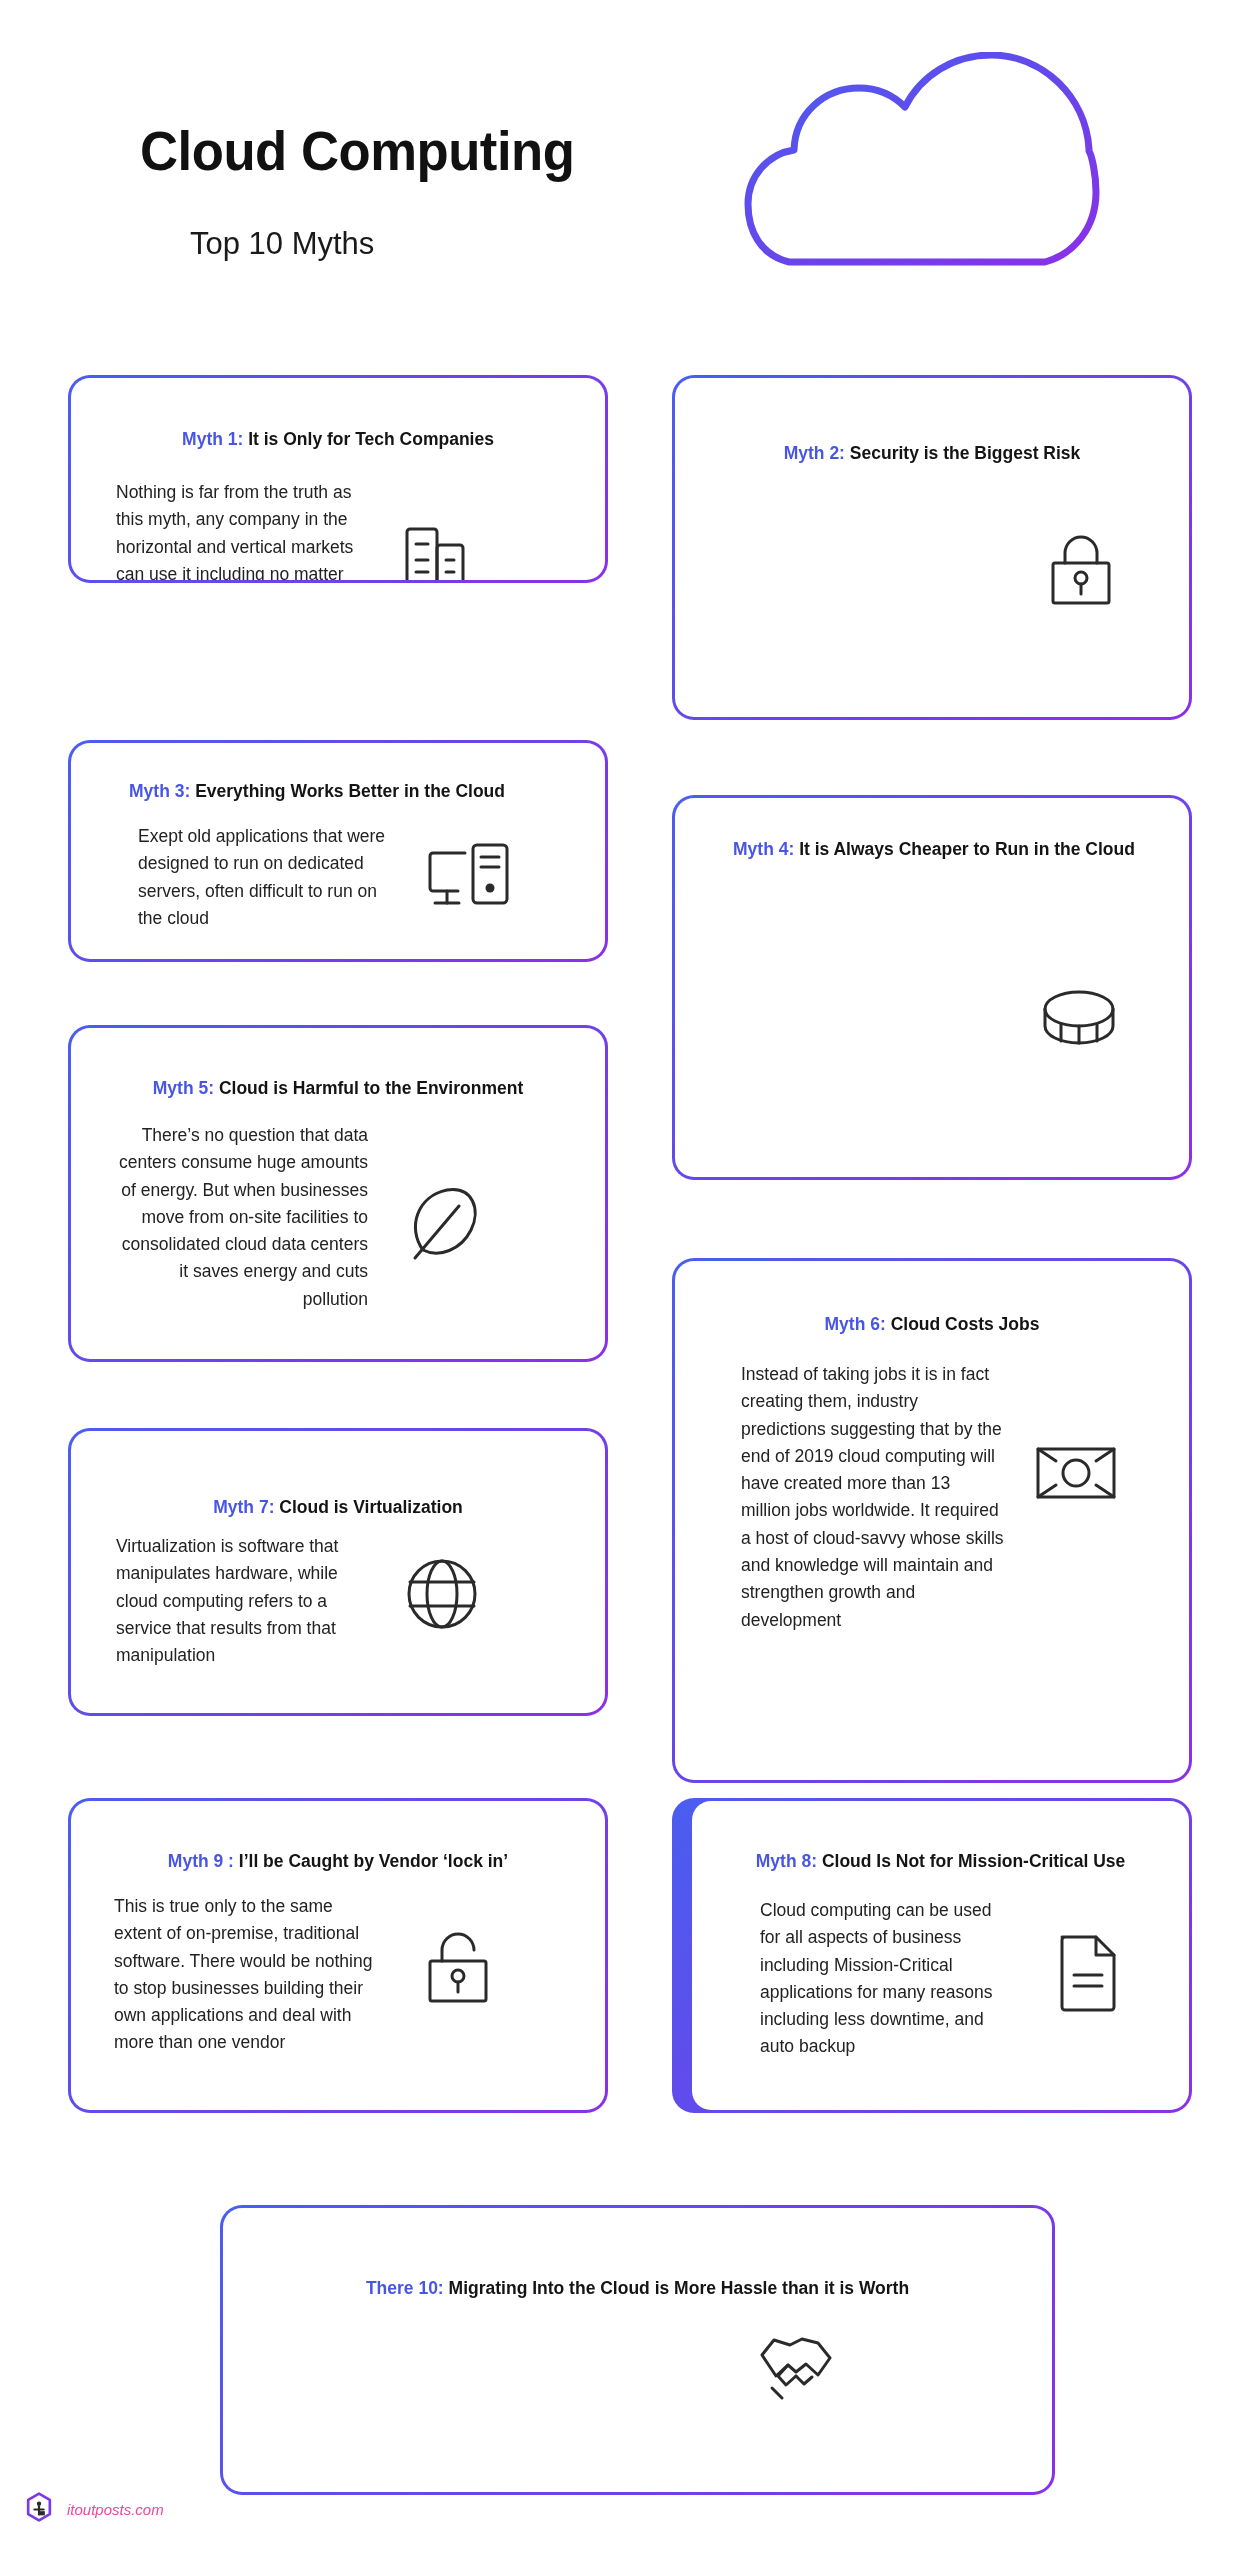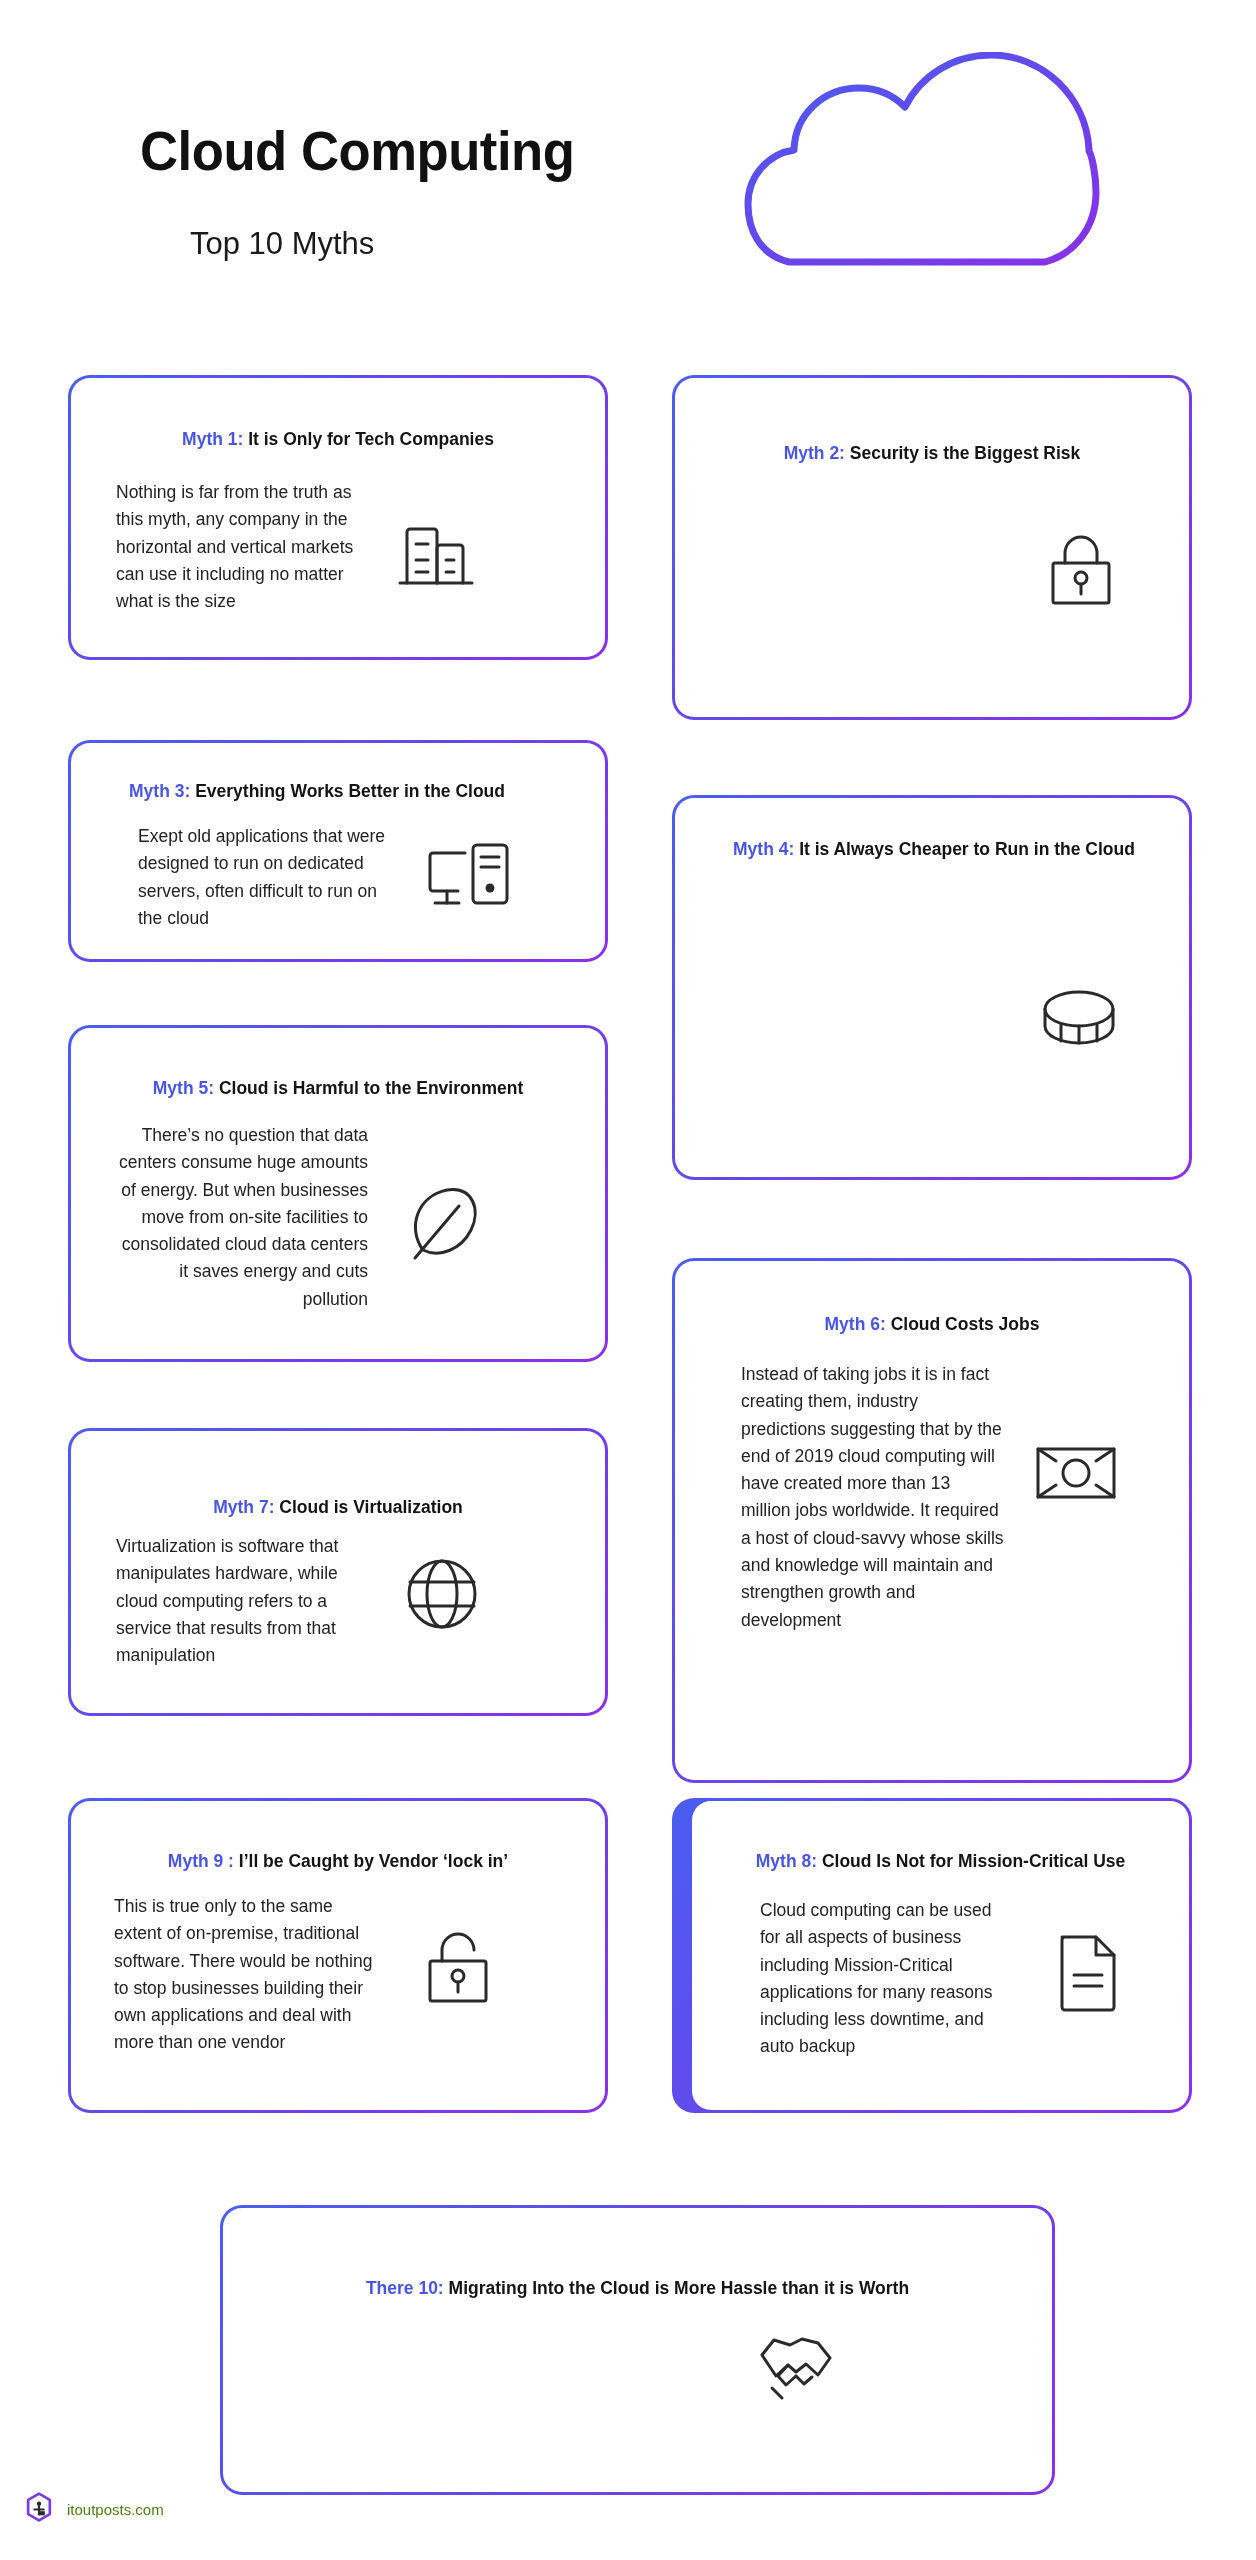--- a/index.html
+++ b/index.html
@@ -66,21 +66,21 @@
     color:#222222;
     font-weight:400;
   }
   .card-icon {
     position:absolute;
     color:#2a2a2a;
   }
 
   
   #footer { position:absolute; left:24px; top:2492px; display:flex; align-items:center; gap:13px; }
-  #footer-label { font-size:15px; color:#4d7c0f; }
+  #footer-label { font-size:15px; color:#ec4899;font-style:italic; }
 </style>
 </head>
 <body>
 
 <div id="page">
 
   <div id="header">
     <div id="page-title">Cloud Computing</div>
     <div id="page-subtitle">Top 10 Myths</div>
     <div id="cloud-logo">
@@ -99,21 +99,21 @@
                  C 135 36 151 43 163 55
                  C 179 23 212 3 249 3
                  C 301 3 344 45 347 97
                  C 347 97 347 98 347 99
                  C 350 104 354 123 354 140
                  C 354 176 332 202 303 210 Z" stroke="url(#cg)" stroke-width="7" stroke-linejoin="round" fill="none"></path>
       </svg>
     </div>
   </div>
 
-  <div class="card" style="left:68px; top:375px; width:540px; height:285px;">
+  <div class="card" style="left:68px; top:375px; width:540px; height:208px;">
     <div class="card-inner">
       <div class="card-heading" style="top:49px;">
         <span class="myth-label">Myth 1: </span>
         <span>It is Only for Tech Companies</span>
       </div>
       <div class="card-body" style="left:45px; top:101px; width:242px;">Nothing is far from the truth as this myth, any company in the horizontal and vertical markets can use it including no matter what is the size</div>
       <div class="card-icon" style="left:322px; top:132px;">
         <svg viewBox="0 0 86 86" width="86" height="86" fill="none" stroke="#2a2a2a" stroke-width="3" stroke-linejoin="round" stroke-linecap="round">
           <path d="M14 73 V22 a3 3 0 0 1 3-3 h24 a3 3 0 0 1 3 3 V73"></path>
           <path d="M44 73 V38 a3 3 0 0 1 3-3 h20 a3 3 0 0 1 3 3 V73"></path>

